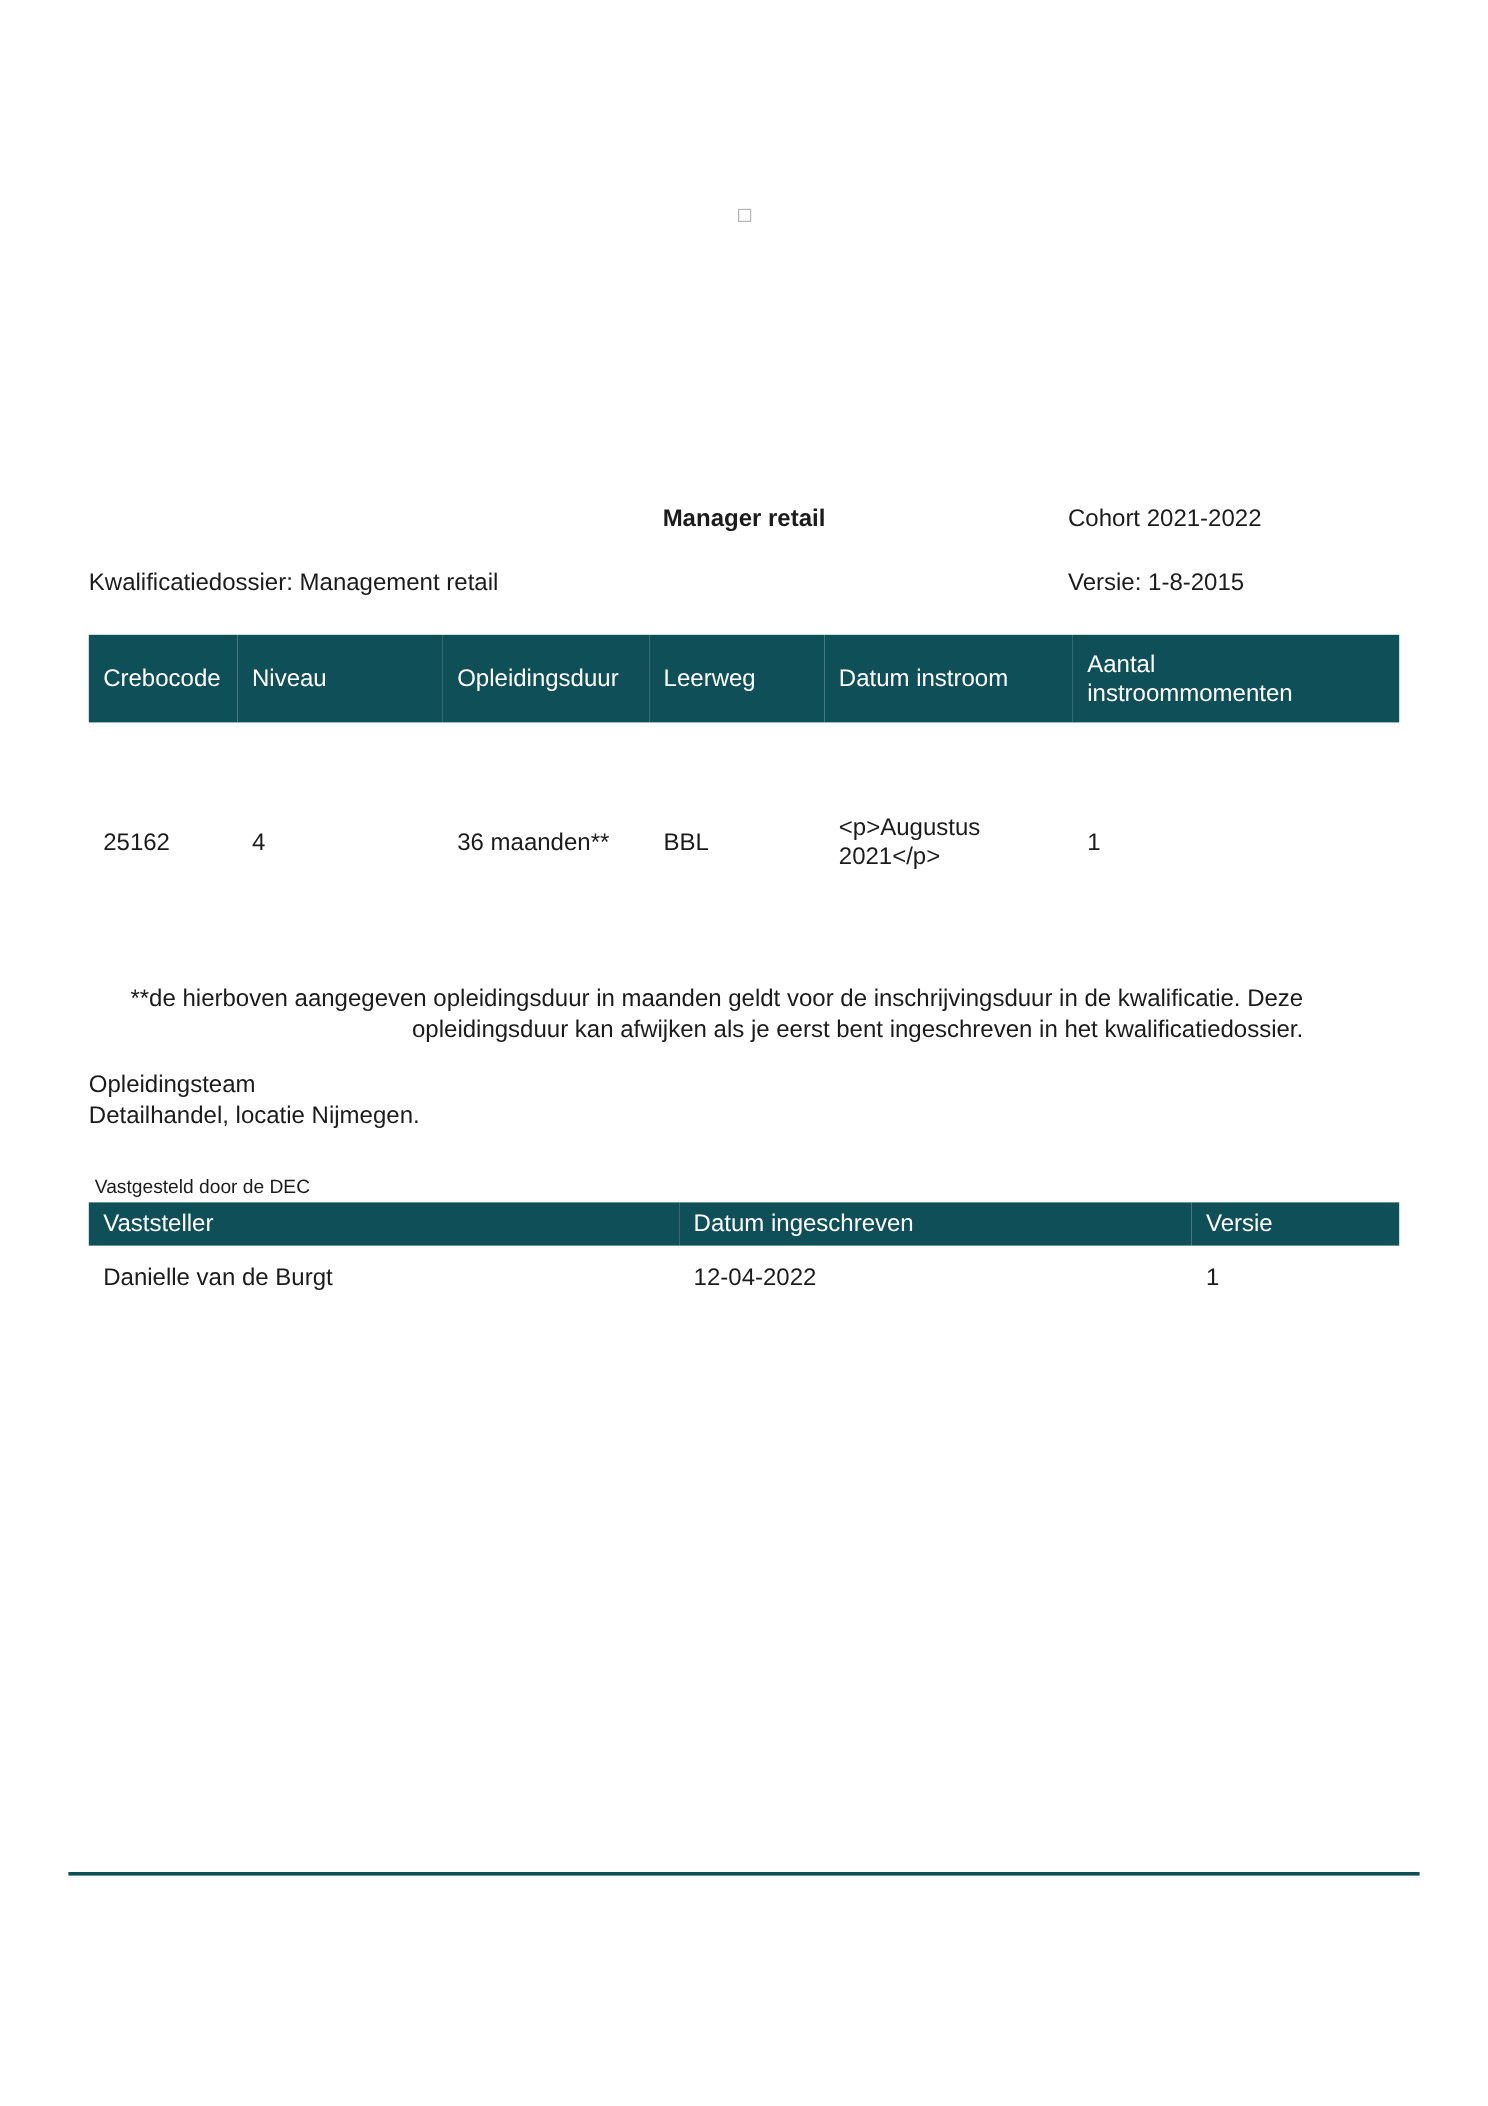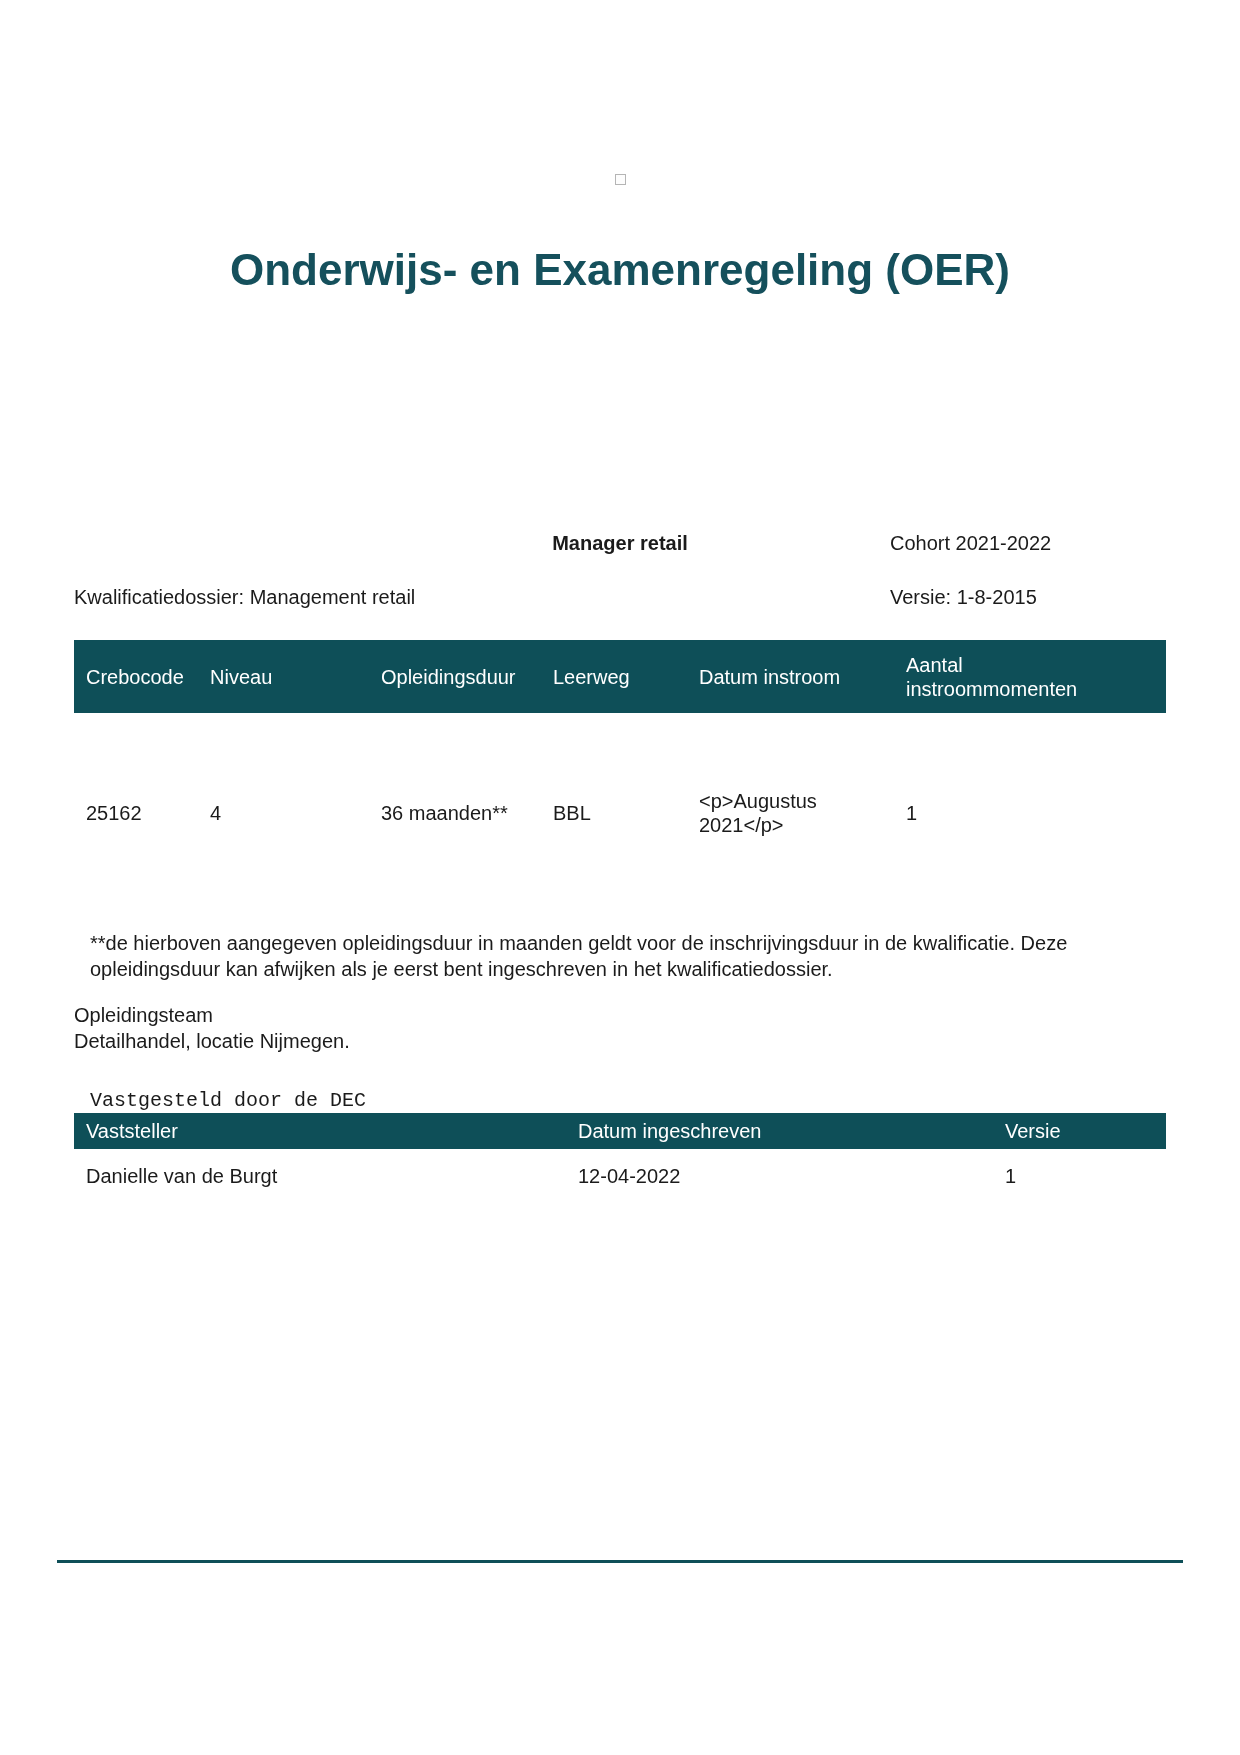--- a/index.html
+++ b/index.html
@@ -64,37 +64,37 @@
     vertical-align:middle;
     padding:0 12px;
     line-height:24px;
     font-size:20px;
   }
   .tbl-program{margin-top:31px;}
   .tbl-program th{height:73px;}
   .tbl-program td{height:200px;}
   .hdr-wrap{display:inline-block;max-width:185px;}
   .footnote{
-    margin:17px 0 0 16px;
+    margin:17px 0 0 2px;
     max-width:1010px;
     line-height:26px;
+    text-align:right;
   }
   .team{
     margin:20px 0 0 0;
     line-height:26px;
   }
   .tbl-manager{margin-top:16px;}
   .tbl-manager th{height:43px;}
   .tbl-manager td{height:50px;}
   .dec-heading{
-    margin:35px 0 0 16px;
+    margin:35px 0 0 5px;
     line-height:24px;
     font-weight:normal;
-    font-size:20px;
-    font-family:Liberation Mono, monospace;
+    font-size:16px;
   }
   .tbl-vaststelling{}
   .tbl-vaststelling th{height:36px;}
   .tbl-vaststelling td{height:54px;}
   .bottom-divider{
     position:absolute;
     left:57px;
     right:57px;
     top:1560px;
     height:3px;
@@ -102,21 +102,20 @@
   }
 </style>
 </head>
 <body>
 
 <div class="page">
   <div class="content">
 
     <span class="img-placeholder"></span>
 
-    <h1 class="doc-title">Onderwijs- en Examenregeling (OER)</h1>
 
     <div class="meta-row first">
       <span class="bold">Manager retail</span>
       <span class="meta-right">Cohort 2021-2022</span>
     </div>
 
     <div class="meta-row second">
       <span>Kwalificatiedossier: Management retail</span>
       <span class="meta-right">Versie: 1-8-2015</span>
     </div>

